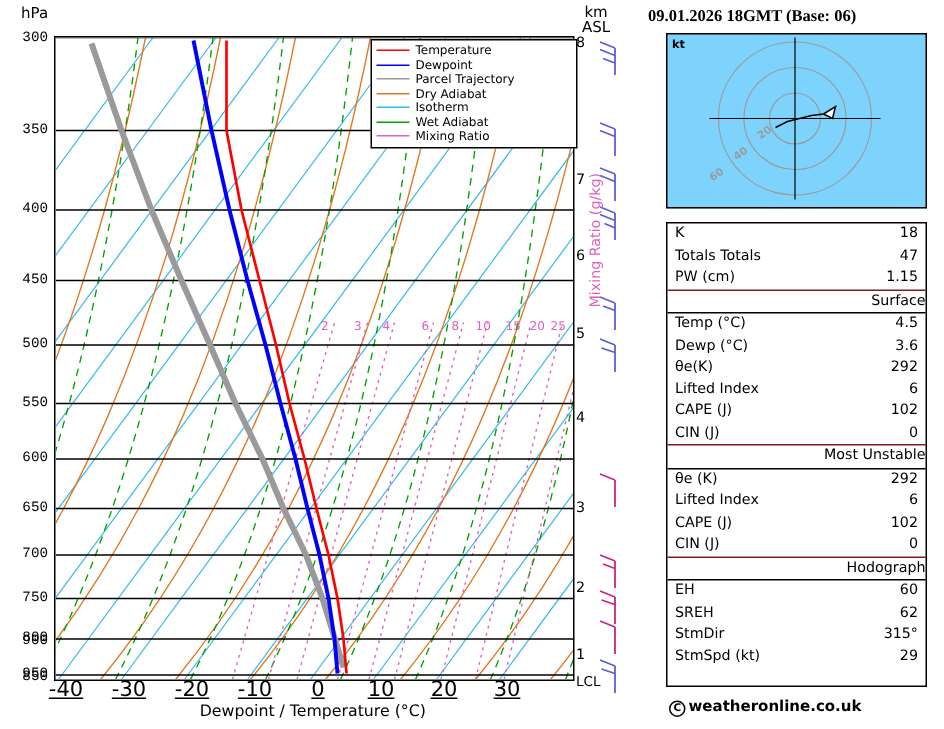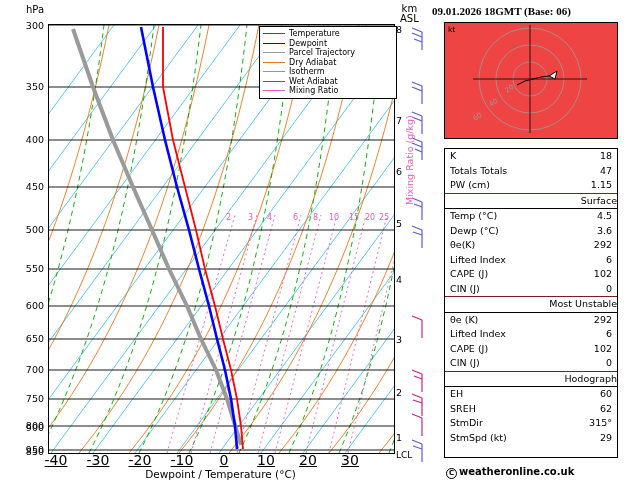--- a/index.html
+++ b/index.html
@@ -1,28 +1,28 @@
 <!DOCTYPE html>
 <html><head>
 <meta charset="utf-8">
 <style>
   html,body{margin:0;padding:0;}
   body{width:629px;height:486px;background:#ffffff;font-family:"DejaVu Sans",sans-serif;overflow:hidden;position:relative;}
   .root{position:absolute;left:0;top:0;width:629px;height:486px;}
 
   
-  .skew-panel{position:absolute;left:12px;top:0;width:430px;height:402px;}
+  .skew-panel{position:absolute;left:0;top:0;width:430px;height:402px;}
   .hpa-label{position:absolute;left:14px;top:4px;font-size:10px;color:#000;}
   .station-title{position:absolute;left:52px;top:6px;font-size:12px;font-weight:bold;color:#000;}
   .km-label{position:absolute;left:388px;top:4px;font-size:10px;color:#000;line-height:10px;text-align:center;}
 
   .plot{position:absolute;left:36px;top:24px;width:345px;height:428px;border:1px solid #000;background:#fff;overflow:hidden;}
 
   .ylabels{position:absolute;left:0px;top:24px;width:34px;height:428px;}
-  .ylabels div{position:absolute;right:2px;font-size:9.5px;color:#000;transform:translateY(-50%);}
+  .ylabels div{position:absolute;right:2px;font-size:9.5px;color:#000;transform:translateY(-50%);font-family:Liberation Mono, monospace;}
 
   .xlabels{position:absolute;left:36px;top:452px;width:345px;height:14px;}
   .xlabels div{position:absolute;font-size:14px;color:#000;transform:translateX(-50%);text-decoration:underline;}
 
   .xaxis-title{position:absolute;left:36px;top:468px;width:345px;text-align:center;font-size:10.5px;color:#000;}
 
   .kmlabels{position:absolute;left:382px;top:24px;width:26px;height:428px;}
   .kmlabels div{position:absolute;left:2px;font-size:9.5px;color:#000;transform:translateY(-50%);}
 
   .lcl-label{position:absolute;left:384px;top:450px;font-size:9px;color:#000;}
@@ -33,21 +33,21 @@
   
   .legend{position:absolute;left:247px;top:26px;width:130px;background:#ffffff;border:1px solid #000;padding:2px 3px;}
   .legend .row{display:flex;align-items:center;height:9.5px;}
   .legend .swatch{width:22px;height:0;border-top:1.6px solid #000;margin-right:4px;flex:none;}
   .legend .txt{font-size:8px;color:#000;line-height:9px;white-space:nowrap;}
 
   
   .right{position:absolute;left:430px;top:0;width:199px;height:486px;}
   .date-title{position:absolute;left:2px;top:5px;font-size:11px;font-weight:bold;color:#000;white-space:nowrap;font-family:Liberation Serif, serif;}
 
-  .hodo-box{position:absolute;left:14px;top:22px;width:172px;height:115px;border:1px solid #000;background:#ef4444;}
+  .hodo-box{position:absolute;left:14px;top:22px;width:172px;height:115px;border:1px solid #000;background:#7dd3fc;font-weight:bold;}
   .hodo-kt{position:absolute;left:3px;top:2px;font-size:7.5px;color:#000;}
 
   .table-box{position:absolute;left:14px;top:148px;width:172px;height:308px;border:1px solid #000;background:#fff;font-size:9.5px;color:#000;}
   .trow{display:flex;justify-content:space-between;padding:0 5px;height:14.5px;line-height:14.5px;}
   .trow .k{white-space:nowrap;}
   .trow .v{white-space:nowrap;}
   .sec{text-align:right;height:14.5px;line-height:14.5px;border-top:1px solid #7f1d1d;border-bottom:1px solid #000;}
   .copyright{position:absolute;left:16px;top:466px;font-size:10px;color:#000;font-weight:bold;}
   .cmark{display:inline-block;border:1px solid #000;border-radius:50%;width:9px;height:9px;font-size:7px;line-height:9px;text-align:center;margin-right:2px;}
 </style>

